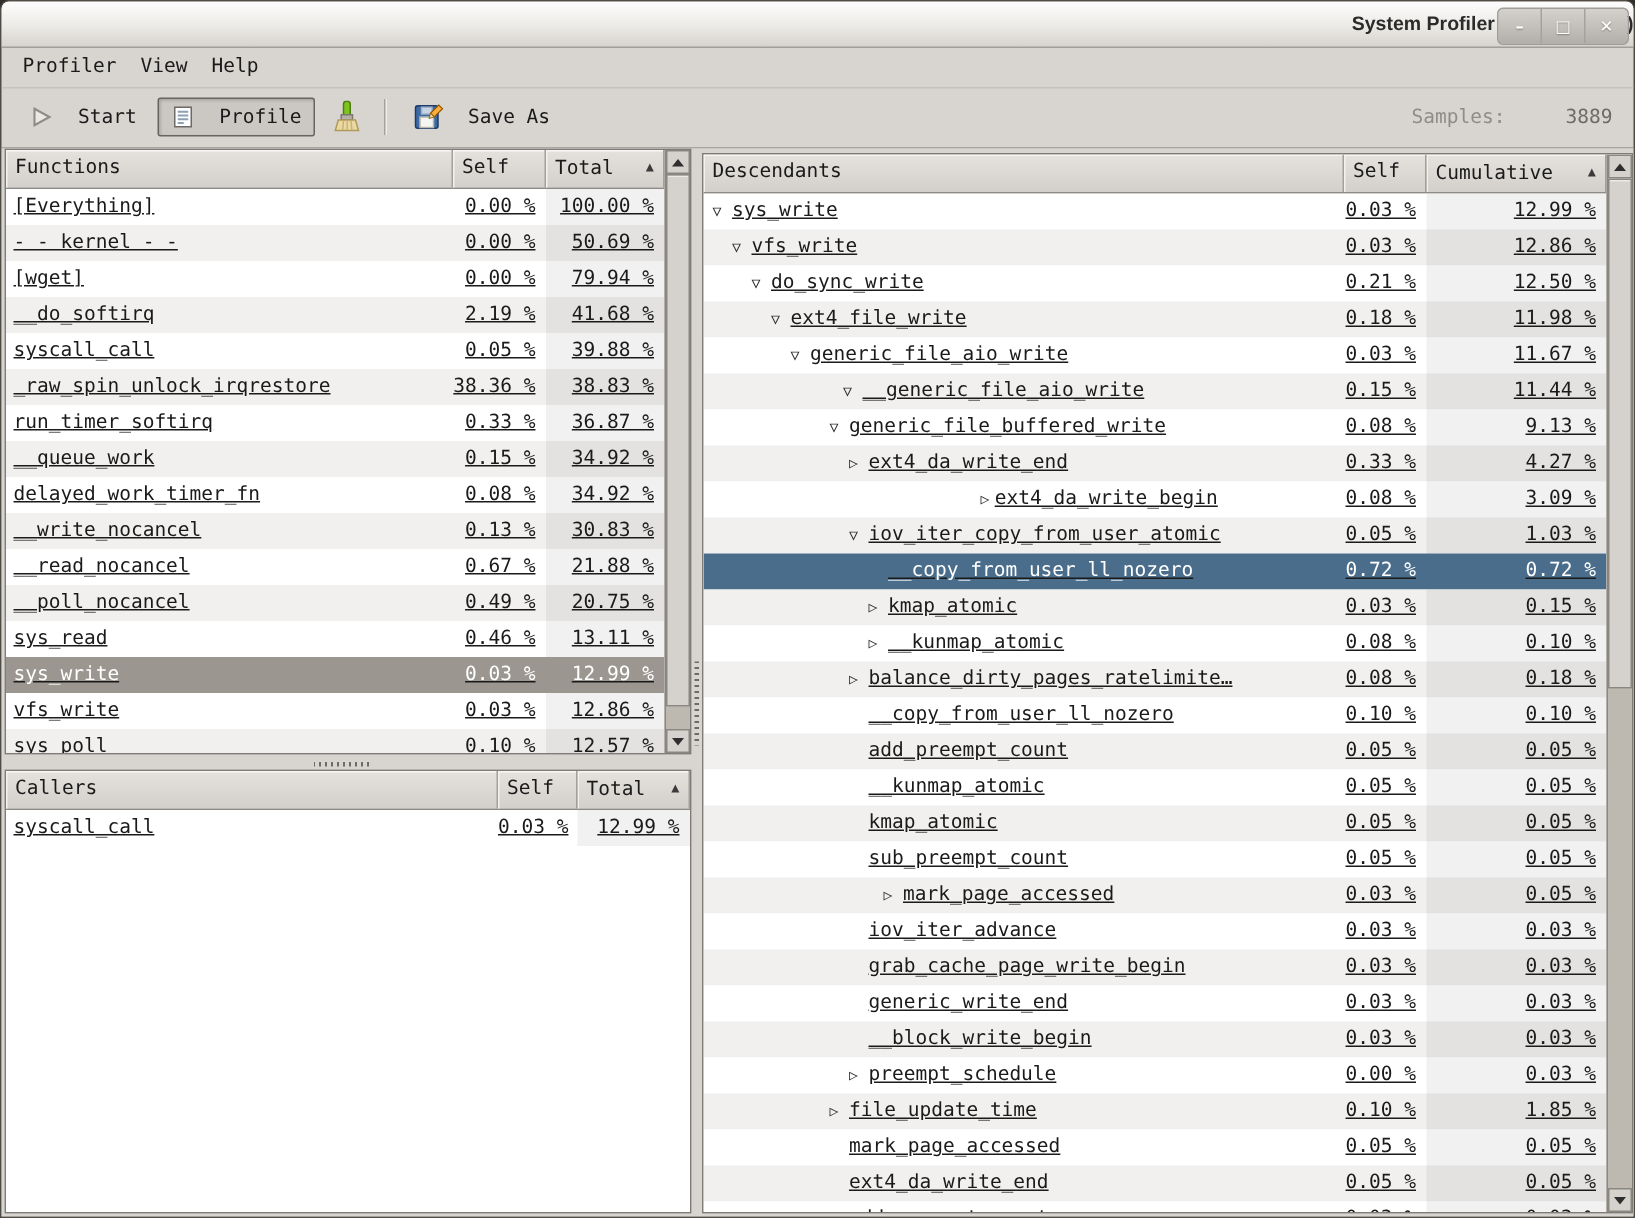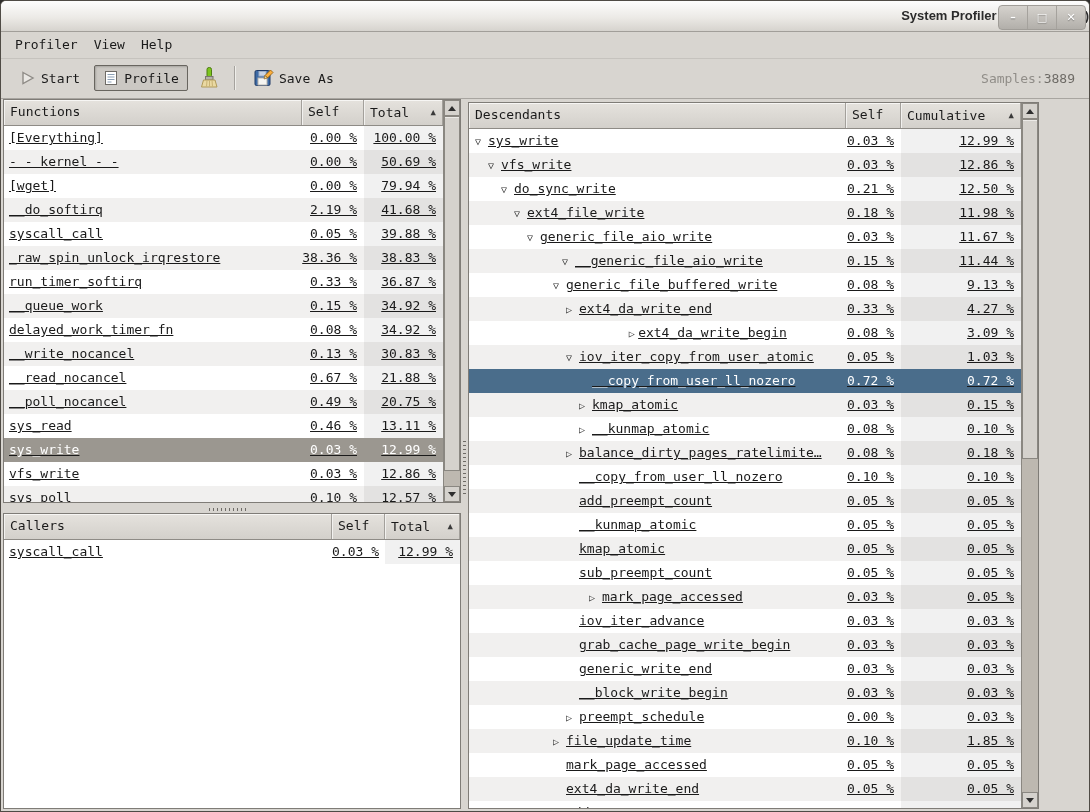--- a/index.html
+++ b/index.html
@@ -17,34 +17,34 @@
   .wbtn{width:28px;display:flex;align-items:center;justify-content:center;color:#fff;
     font:bold 11px "DejaVu Sans",sans-serif;text-shadow:0 1px 1px rgba(0,0,0,.35);border-left:1px solid #a5a29d;}
   .wbtn:first-child{border-left:none;}
 
   
   .menubar{position:absolute;top:30px;left:0;right:0;height:27px;display:flex;align-items:center;
     padding-left:6px;border-bottom:1px solid #c6c3be;}
   .menu-item{padding:3px 8px;}
   .toolbar{position:absolute;top:57px;left:0;right:0;height:41px;display:flex;align-items:center;
     padding:0 10px;border-bottom:1px solid #a8a5a0;box-sizing:border-box;}
-  .tbtn{display:flex;align-items:center;gap:5px;padding:4px 8px;border:1px solid transparent;border-radius:2px;}
+  .tbtn{display:flex;align-items:center;gap:16px;padding:4px 8px;border:1px solid transparent;border-radius:2px;}
   .tbtn.pressed{background:#cbc8c3;border:1px solid #68655f;box-shadow:inset 1px 1px 2px rgba(0,0,0,.18);margin-left:5px;}
   .tbtn.icononly{padding:4px 5px;margin-left:5px;}
   .tsep{width:1px;height:24px;background:#a5a29d;border-right:1px solid #efeeea;margin:0 9px;}
   .spacer{flex:1;}
-  .samples-label{color:#908d88;}
+  .samples-label{color:#908d88;margin-right:40px;}
   .samples-value{color:#6e6b66;margin-right:4px;}
 
   
   .main{position:absolute;top:98px;left:0;right:0;bottom:0;background:#d8d5d0;}
   .pane{position:absolute;background:#fff;border:1px solid #7f7c77;box-sizing:border-box;display:flex;overflow:hidden;}
   .functions-pane{left:2px;top:0;width:458px;height:404px;}
   .callers-pane{left:2px;top:414px;width:458px;height:296px;}
-  .desc-pane{left:467px;top:3px;width:571px;height:707px;}
+  .desc-pane{left:467px;top:3px;width:621px;height:707px;}
   .hsplit{position:absolute;left:0;top:407px;width:460px;height:7px;}
   .vsplit{position:absolute;left:460px;top:0;width:7px;height:714px;}
   .hdots{position:absolute;left:208px;top:2px;width:38px;height:3px;
     background-image:repeating-linear-gradient(90deg,#6e6b66 0 1px,transparent 1px 4px);}
   .vdots{position:absolute;top:342px;left:2px;width:3px;height:56px;
     background-image:repeating-linear-gradient(180deg,#6e6b66 0 1px,transparent 1px 4px);}
 
   
   .tablewrap{flex:1;display:flex;flex-direction:column;overflow:hidden;min-width:0;}
   .thead{display:flex;height:25px;flex:none;background:linear-gradient(#e5e2dd,#d3d0cb);

